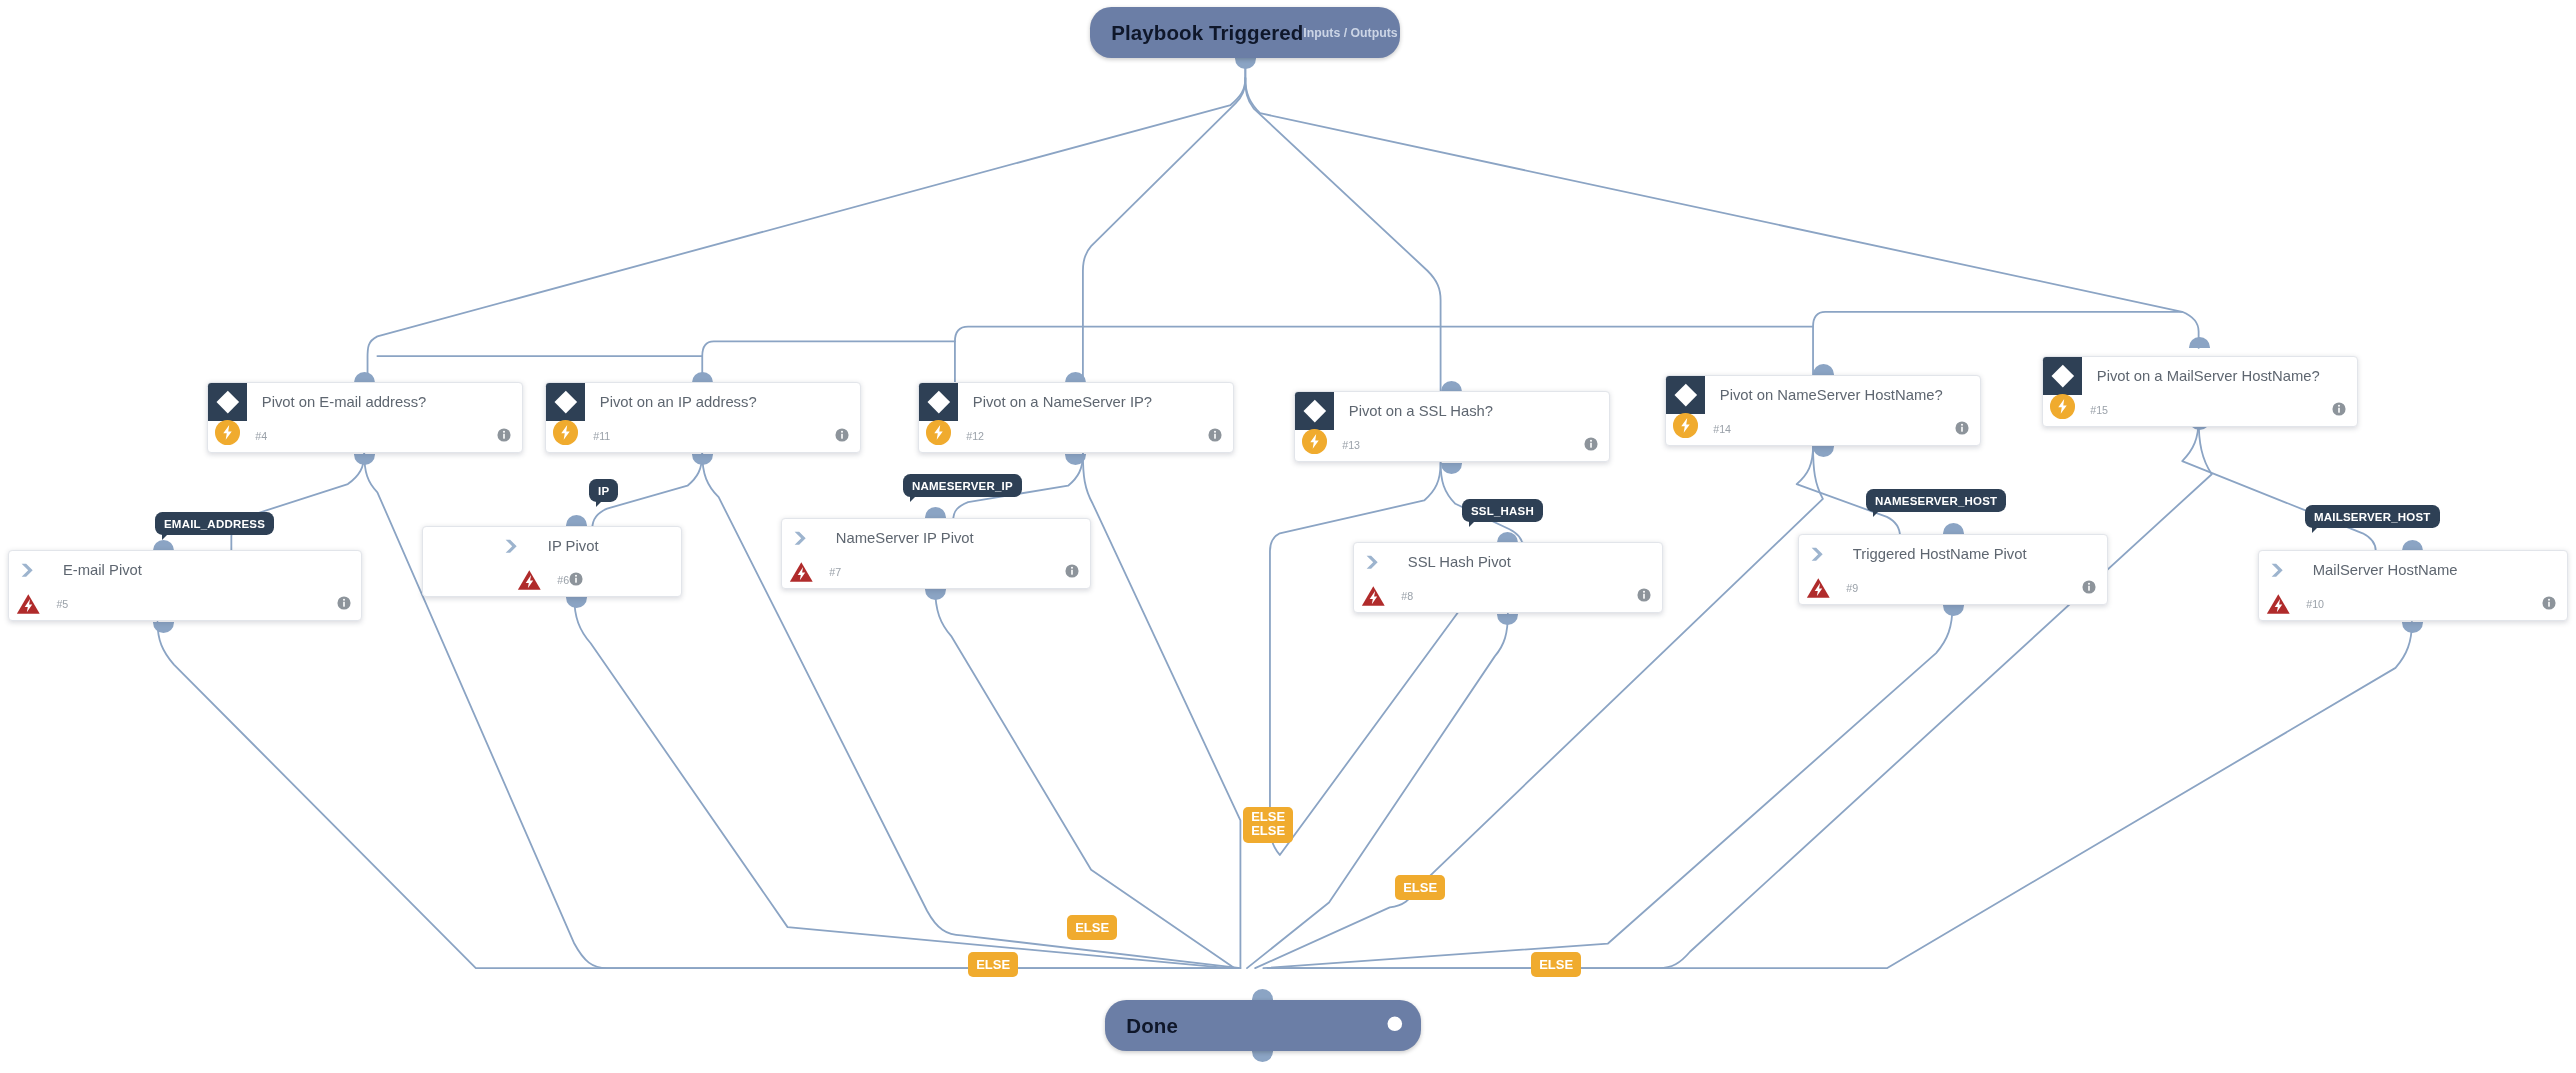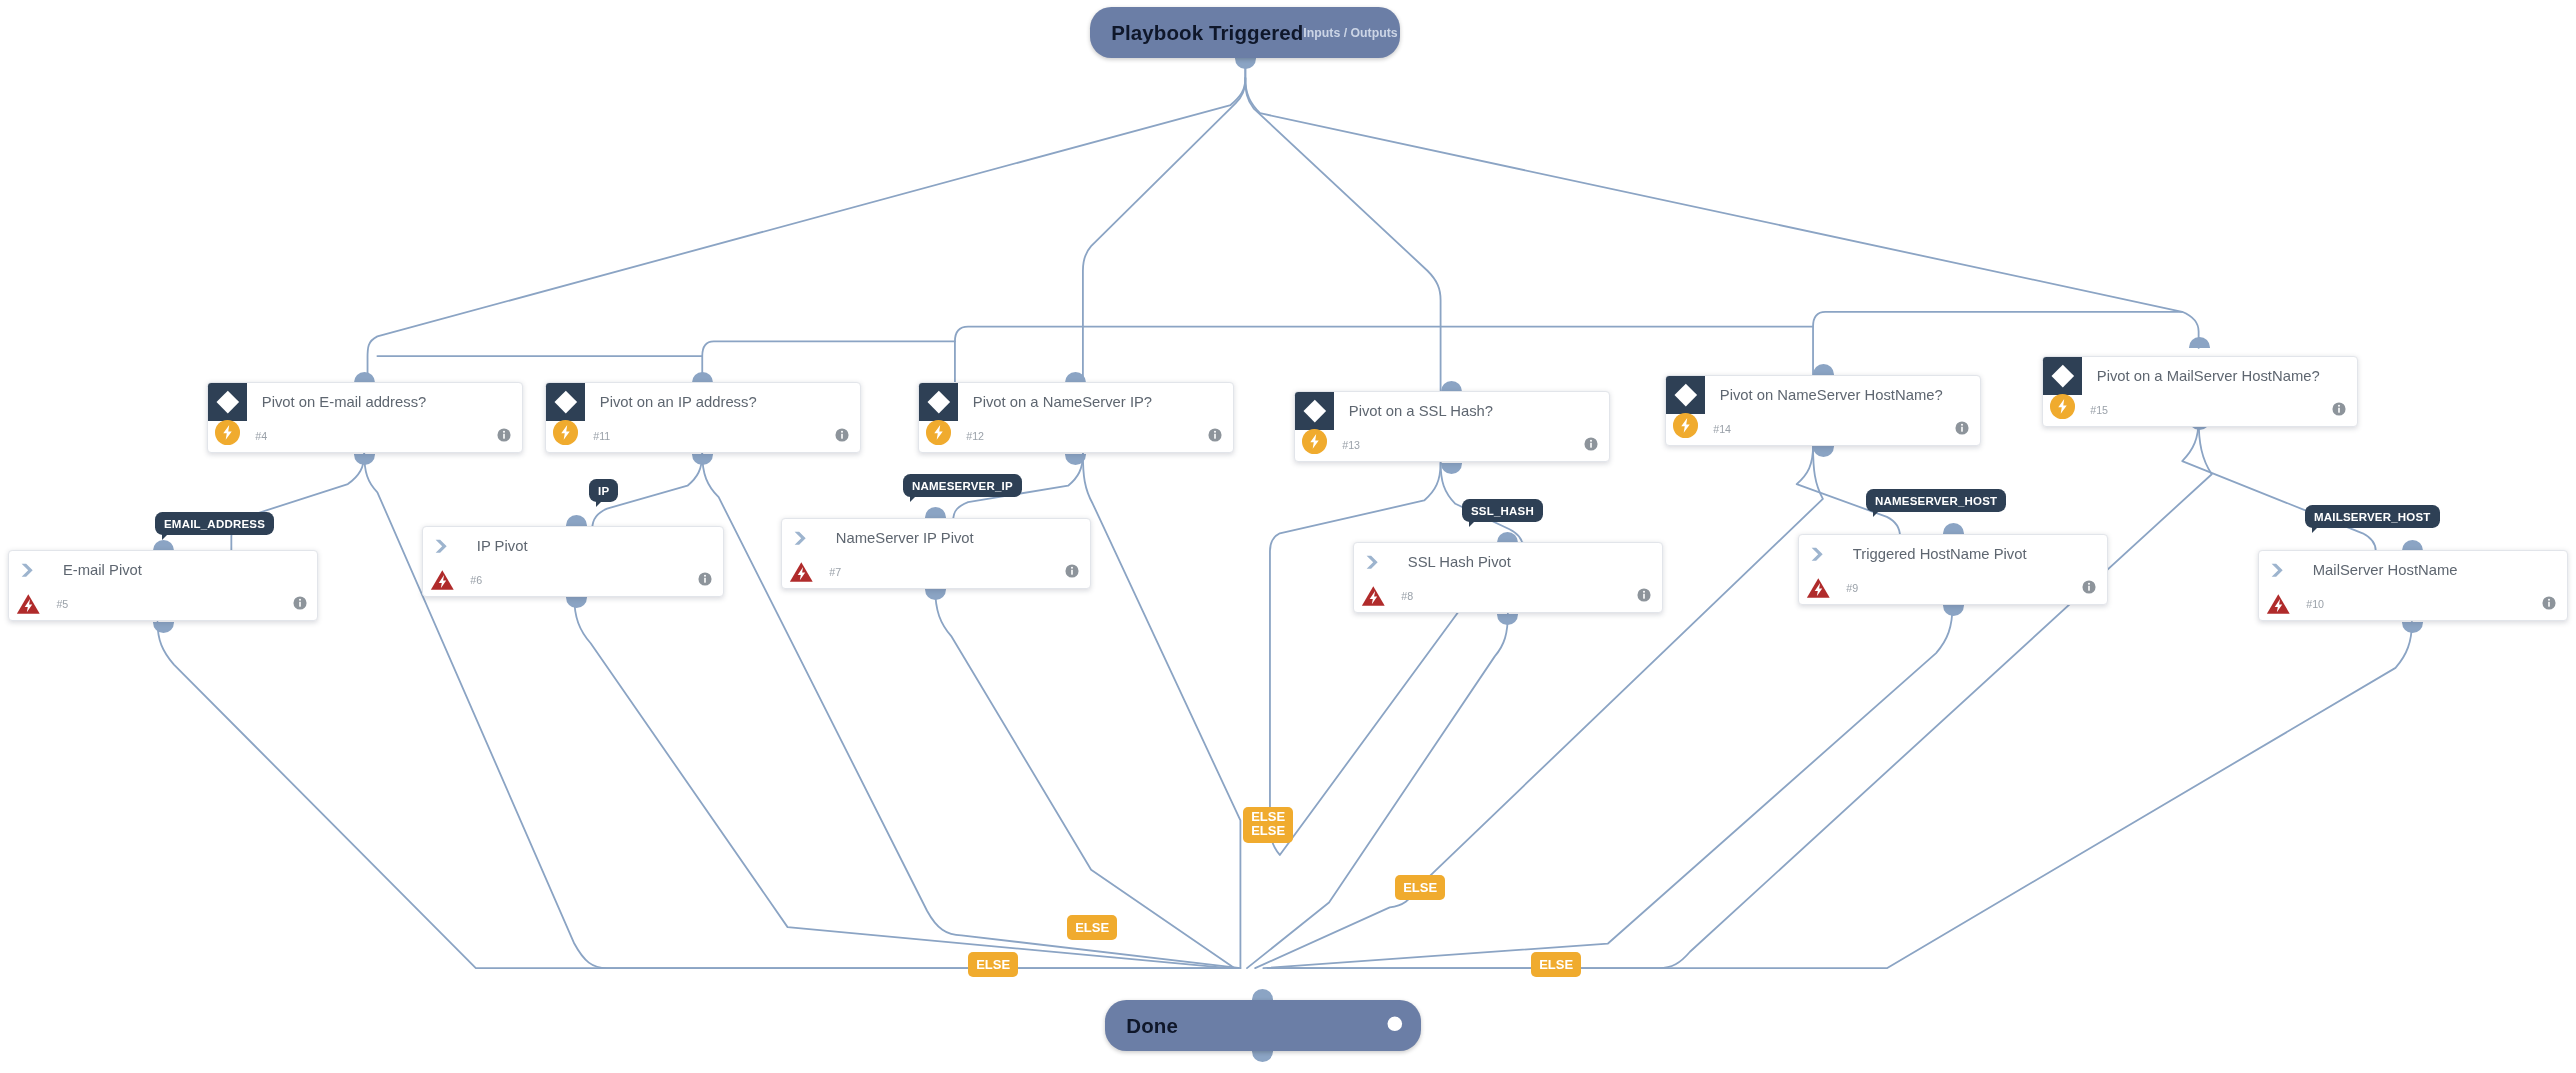--- a/index.html
+++ b/index.html
@@ -382,21 +382,21 @@
           <span class="step-num">#15</span>
           <span class="info-ico"><svg width="14" height="14" viewBox="0 0 16 16">
               <circle cx="8" cy="8" r="7.5" fill="#8d949b"></circle>
               <rect x="7.1" y="6.6" width="1.8" height="5.6" fill="#fff"></rect>
               <circle cx="8" cy="4.3" r="1.15" fill="#fff"></circle>
             </svg></span>
         </div>
       </div>
       <div class="handle top" style="left:153px;top:540px;"></div>
       <div class="handle bottom" style="left:153px;top:622px;"></div>
-      <div class="card-node" style="left:8.2px;top:550px;width:310px;height:71px;">
+      <div class="card-node" style="left:8.2px;top:550px;width:354px;height:71px;">
         <div class="card-head">
           <div class="head-badge-blank">
             <svg width="18" height="16.4" viewBox="0 0 22 20">
               <path d="M2 2 L10 10 L2 18 L7.5 18 L15.5 10 L7.5 2 Z" fill="#9db4ce"></path>
             </svg>
           </div>
           <div class="card-title">E-mail Pivot</div>
         </div>
         <div class="card-foot">
           <div class="foot-badge">
@@ -410,21 +410,21 @@
           <span class="step-num">#5</span>
           <span class="info-ico"><svg width="14" height="14" viewBox="0 0 16 16">
               <circle cx="8" cy="8" r="7.5" fill="#8d949b"></circle>
               <rect x="7.1" y="6.6" width="1.8" height="5.6" fill="#fff"></rect>
               <circle cx="8" cy="4.3" r="1.15" fill="#fff"></circle>
             </svg></span>
         </div>
       </div>
       <div class="handle top" style="left:566px;top:515px;"></div>
       <div class="handle bottom" style="left:566px;top:597px;"></div>
-      <div class="card-node" style="left:422px;top:526px;width:302px;height:71px;">
+      <div class="card-node" style="left:422px;top:526px;width:260px;height:71px;align-items:center;">
         <div class="card-head">
           <div class="head-badge-blank">
             <svg width="18" height="16.4" viewBox="0 0 22 20">
               <path d="M2 2 L10 10 L2 18 L7.5 18 L15.5 10 L7.5 2 Z" fill="#9db4ce"></path>
             </svg>
           </div>
           <div class="card-title">IP Pivot</div>
         </div>
         <div class="card-foot">
           <div class="foot-badge">

